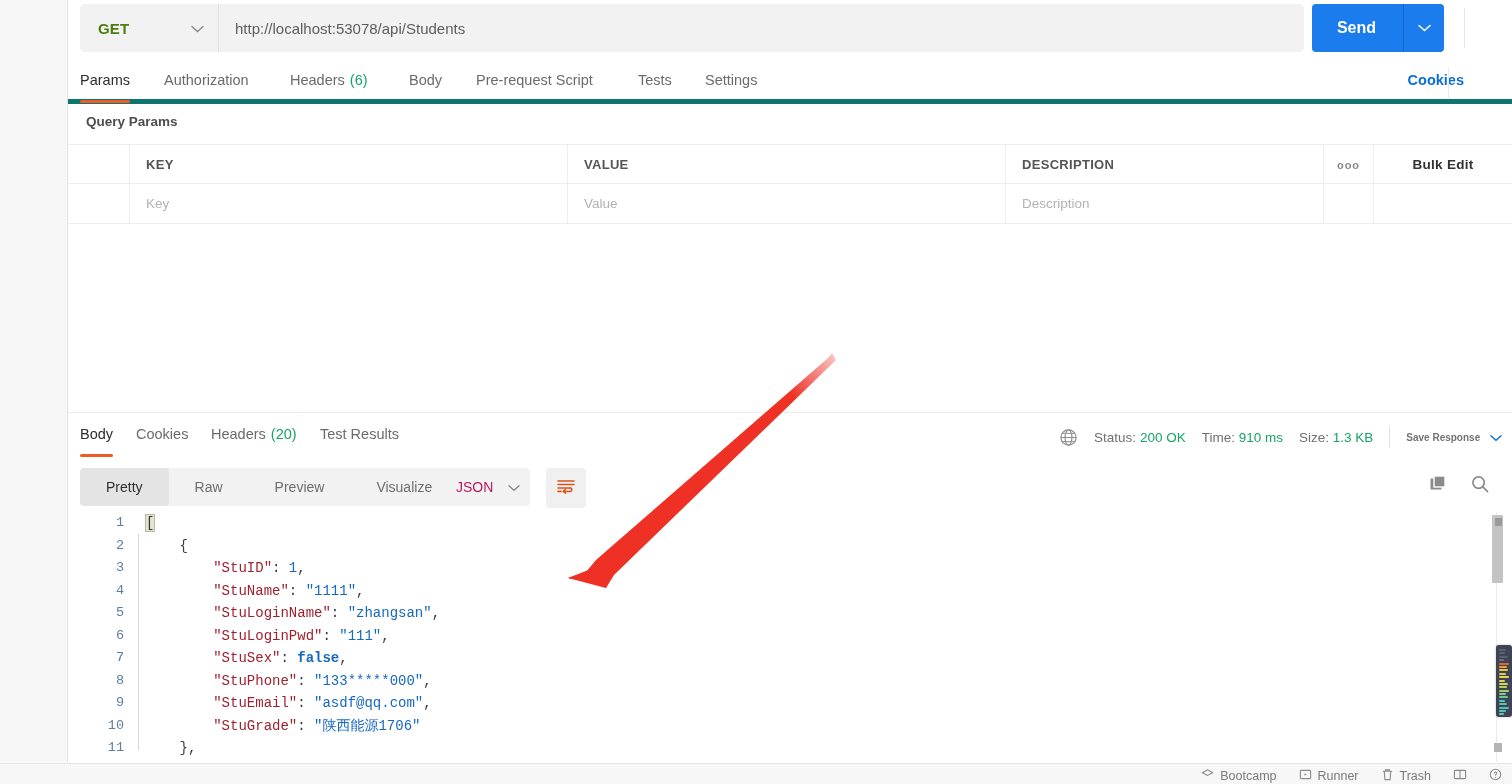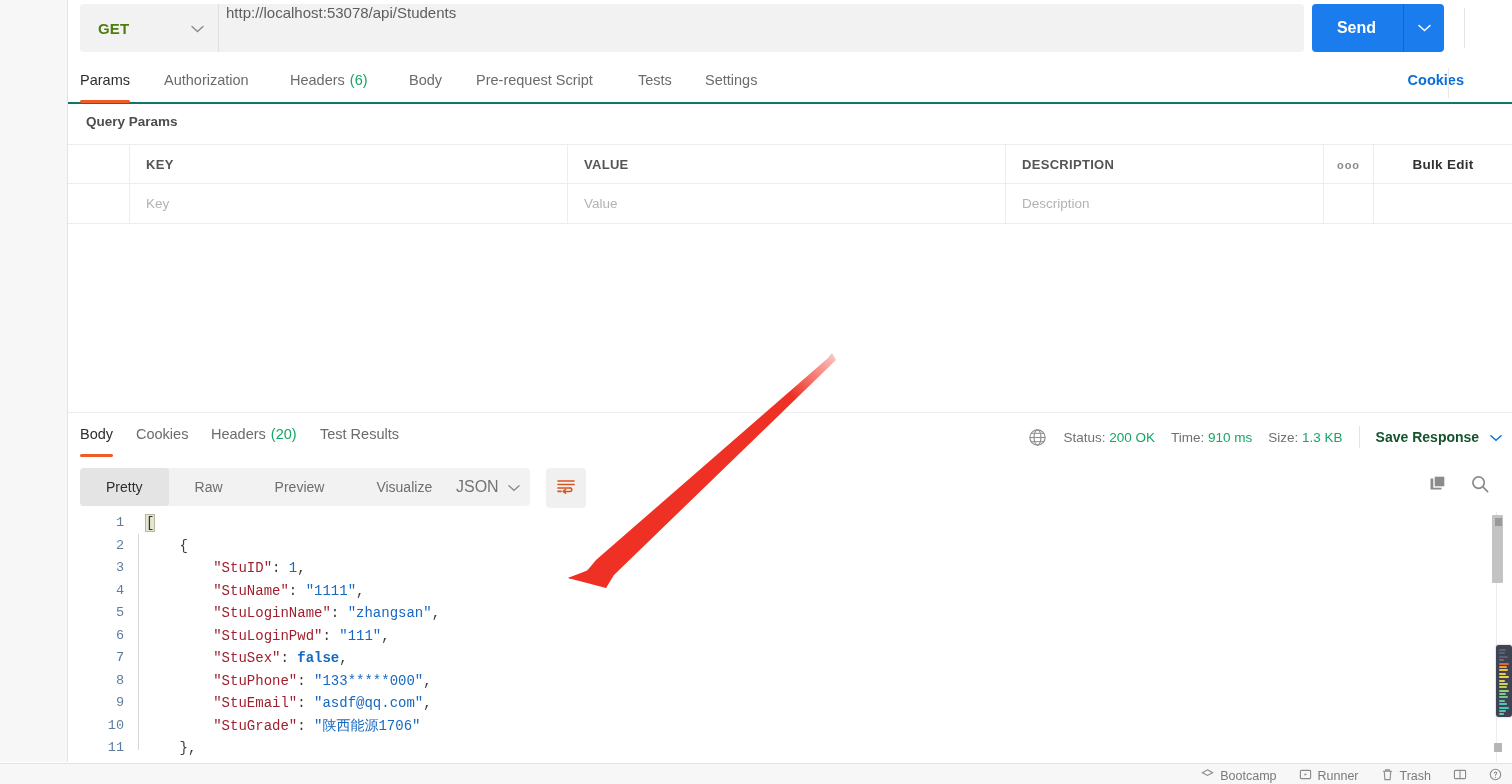--- a/index.html
+++ b/index.html
@@ -35,42 +35,42 @@
   .method-box {
     position: absolute; left: 12px; top: 4px; width: 138px; height: 48px;
     background: #f2f2f2; border-radius: 4px 0 0 4px;
     display: flex; align-items: center; justify-content: space-between;
     padding: 0 14px 0 18px; cursor: pointer;
   }
   .method-label { font-size: 15px; color: #4d7c0f; font-weight: bold; letter-spacing: .2px; }
   .url-field {
     position: absolute; left: 150px; top: 4px; width: 1086px; height: 48px;
     background: #f2f2f2; border-radius: 0 4px 4px 0;
-    display: flex; padding-left: 7px;
+    display: flex; align-items: center; padding-left: 16px;
     border-left: 1px solid #e0e0e0;
   }
   .url-text { font-size: 15px; color: #5e5e5e; }
   .send-wrap {
     position: absolute; left: 1244px; top: 4px; width: 132px; height: 48px;
     background: #1a7ced; border-radius: 4px; display: flex; align-items: center;
     cursor: pointer;
     justify-content: flex-end;
   }
   .send-label {
     flex: 1; text-align: center; color: #fff; font-size: 16px; font-weight: bold;
     padding-right: 2px;
   }
   .send-divider { width: 1px; height: 48px; background: #1566c8; }
   .send-caret { width: 40px; display: flex; align-items: center; justify-content: center; }
   .vdiv-right { position: absolute; left: 1396px; top: 8px; width: 1px; height: 40px; background: #e4e4e4; }
 
   
   .req-tabs {
     position: absolute; left: 0; top: 62px; width: 1444px; height: 42px;
-    border-bottom: 2px solid #0f766e;
+    border-bottom: 5px solid #0f766e;
   }
   .tab {
     position: absolute; top: 0; height: 42px; display: flex; align-items: flex-start;
     padding-top: 10px; font-size: 14.5px; color: #6b6b6b; cursor: pointer; white-space: nowrap;
   }
   .tab.active { color: #2e2e2e; }
   .tab.active::after {
     content: ""; position: absolute; left: 0; right: 0; bottom: 1px; height: 3px;
     background: #ef5b25; border-radius: 2px;
   }
@@ -108,39 +108,39 @@
   
   .resp-sep { position: absolute; left: 0; top: 412px; width: 1444px; height: 1px; background: #ededed; }
   .resp-tabs { position: absolute; left: 0; top: 416px; width: 1444px; height: 44px; }
   .resp-meta {
     position: absolute; right: 10px; top: 426px; display: flex; align-items: center;
     font-size: 13.5px; color: #707070; gap: 0;
   }
   .meta-item { margin-left: 16px; white-space: nowrap; }
   .meta-val { color: #17a565; }
   .meta-vdiv { width: 1px; height: 22px; background: #e4e4e4; margin-left: 16px; }
-  .save-response { margin-left: 16px; color: #14532d; font-weight: bold; font-size: 14px; cursor: pointer; }
+  .save-response { margin-left: 16px; color: #737373; font-weight: bold; font-size: 10px; cursor: pointer; }
 
   
   .body-toolbar { position: absolute; left: 0; top: 466px; width: 1444px; height: 44px; }
   .seg {
     position: absolute; left: 12px; top: 2px; height: 38px; background: #f2f2f2;
     border-radius: 4px; display: flex; align-items: center;
   }
   .seg-item {
     height: 38px; display: flex; align-items: center; justify-content: center;
     padding: 0 26px; font-size: 14px; color: #6e6e6e; cursor: pointer; border-radius: 4px;
   }
   .seg-item.active { background: #e4e4e4; color: #2e2e2e; }
   .fmt-select {
     position: absolute; left: 374px; top: 2px; width: 88px; height: 38px; background: #f2f2f2;
     border-radius: 4px; display: flex; align-items: center; justify-content: space-between;
     padding: 0 10px 0 14px; cursor: pointer;
   }
-  .fmt-label { font-size: 16px; color: #737373; }
+  .fmt-label { font-size: 14px; color: #be185d; }
   .wrap-btn {
     position: absolute; left: 478px; top: 2px; width: 40px; height: 40px; background: #f0f0f0;
     border-radius: 4px; display: flex; align-items: center; justify-content: center; cursor: pointer;
   }
   .icon-right-group {
     position: absolute; right: 22px; top: 8px; display: flex; align-items: center; gap: 22px;
   }
 
   
   .json-area { position: absolute; left: 0; top: 512px; width: 1444px; height: 250px; overflow: hidden; }

